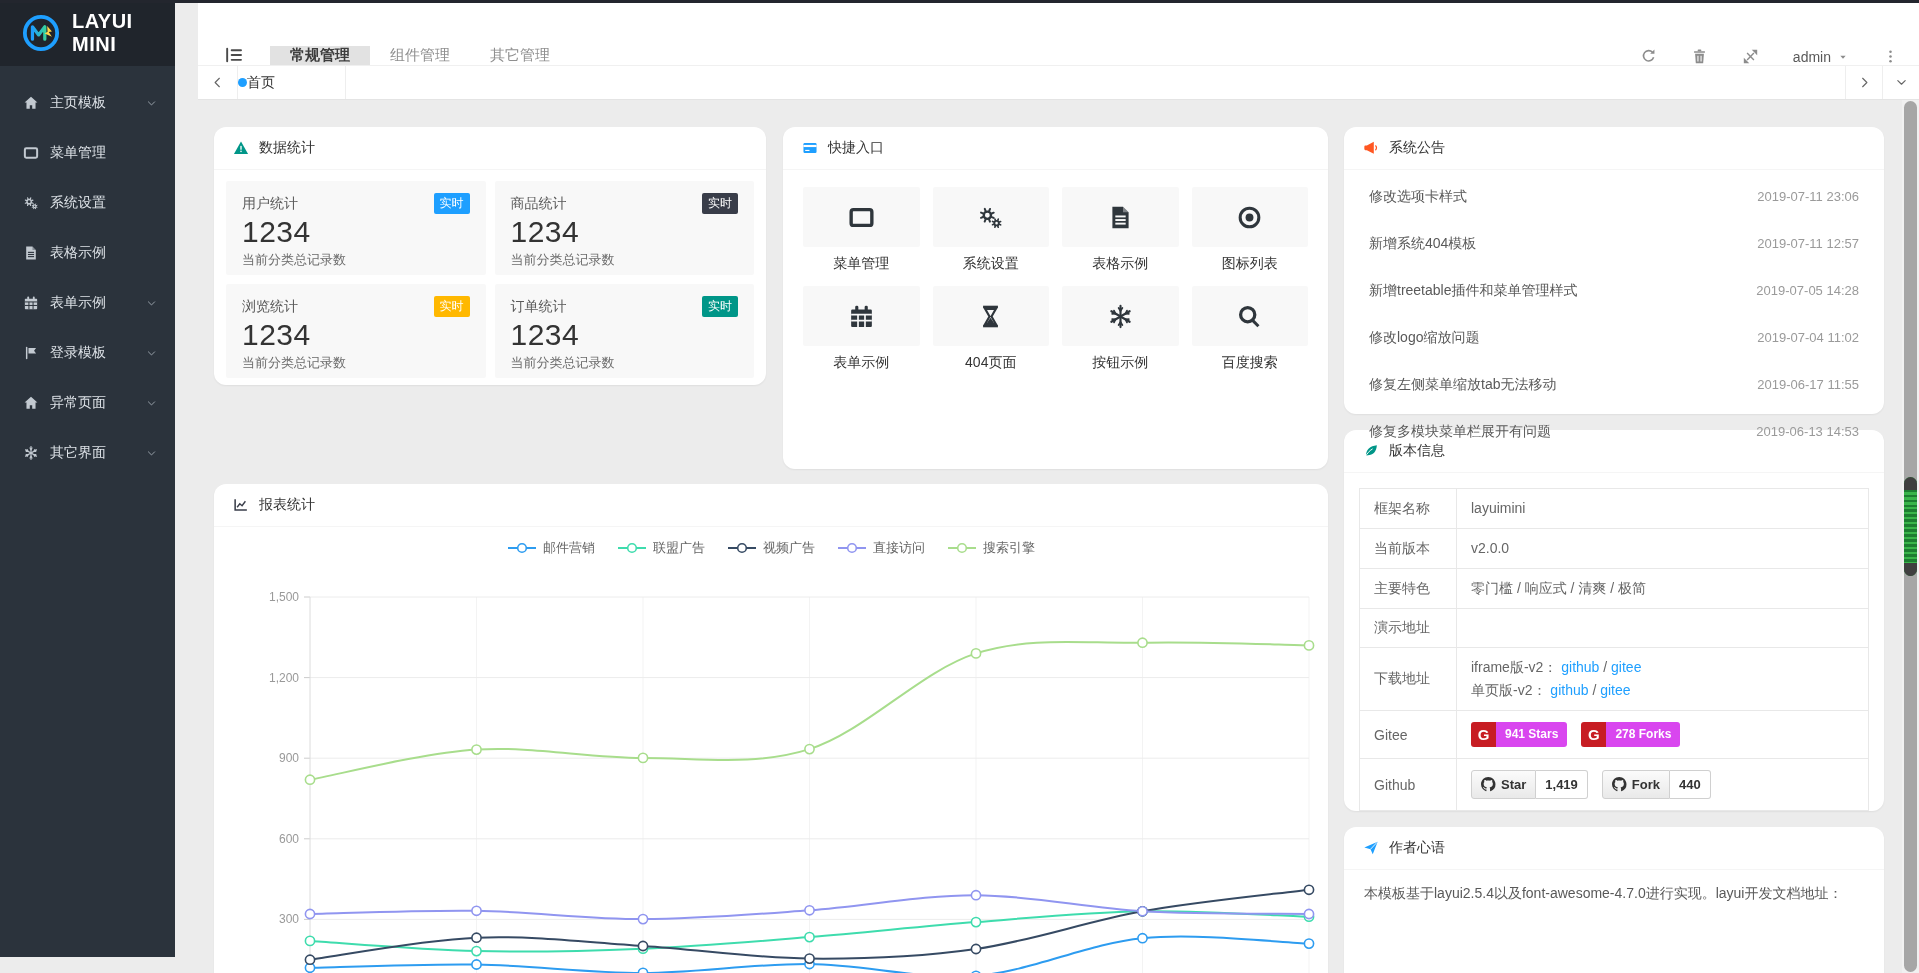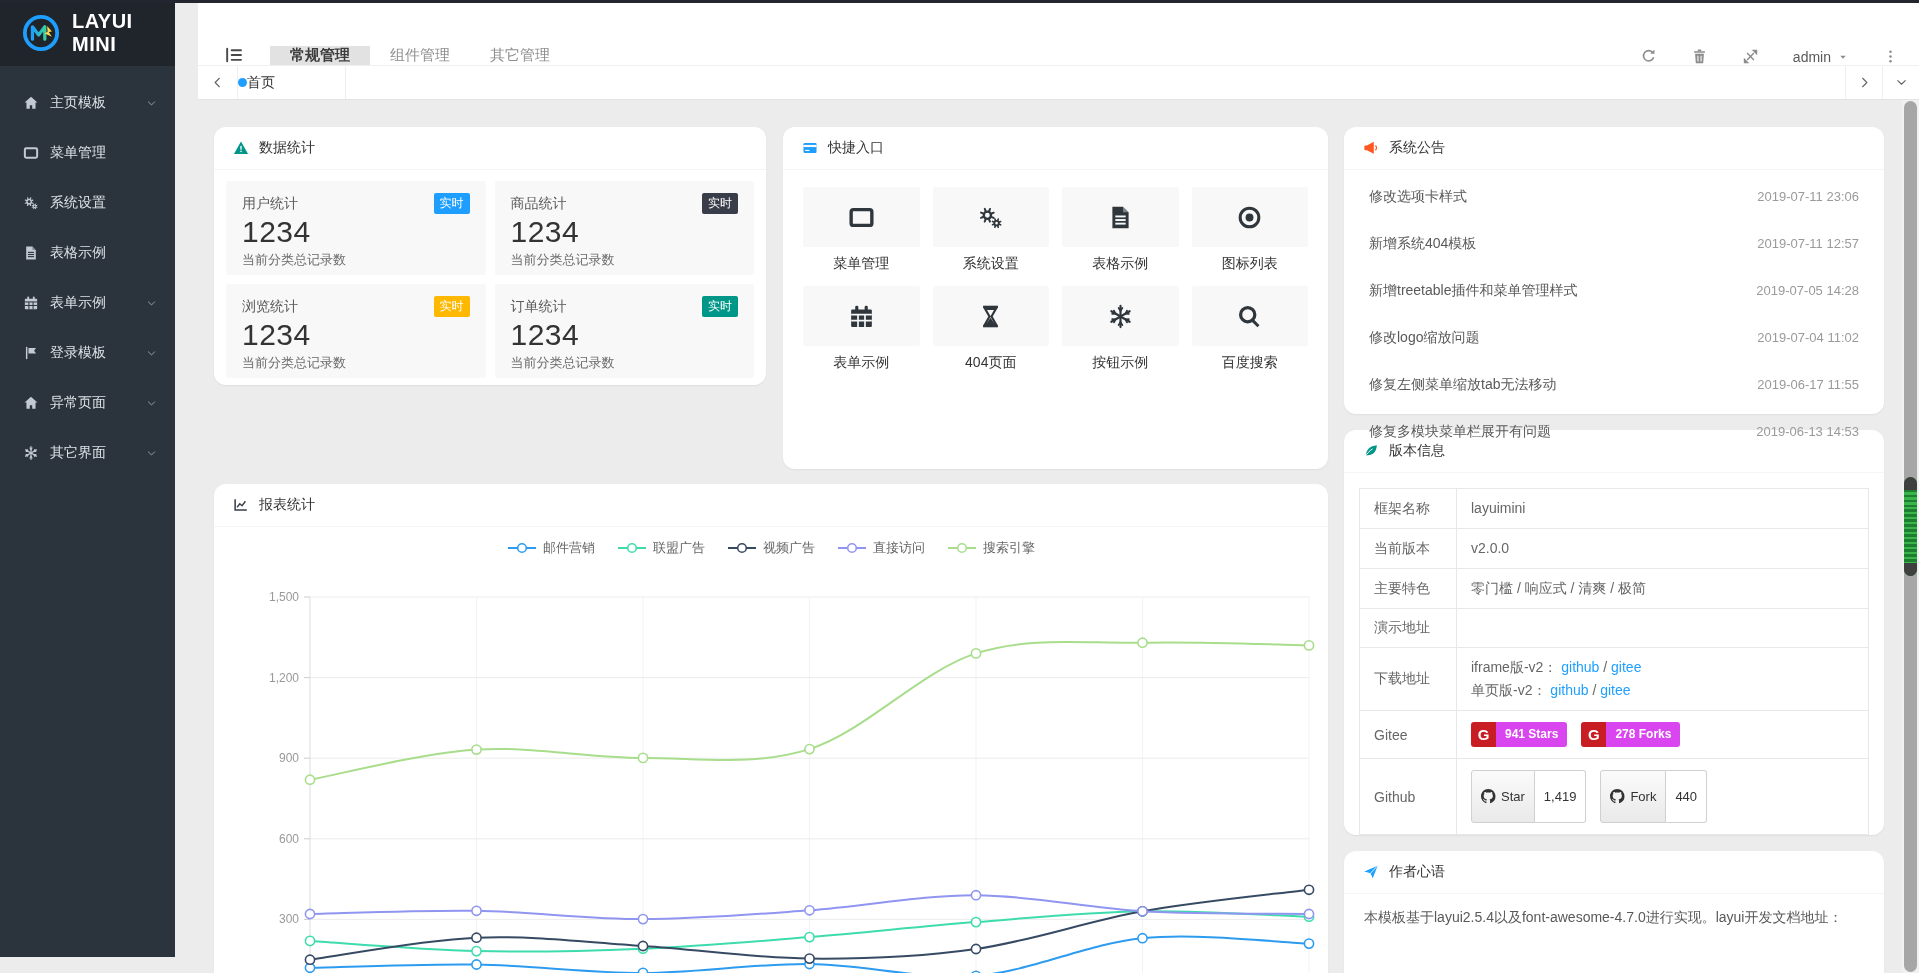--- a/index.html
+++ b/index.html
@@ -82,24 +82,24 @@
 .vt{margin:15px;border:1px solid #e8e8e8}
 .vrow{display:flex;border-bottom:1px solid #e8e8e8}
 .vrow:last-child{border-bottom:none}
 .vlab{width:97px;min-width:97px;padding:10px 14px;border-right:1px solid #e8e8e8;font-size:14px;color:#666;display:flex;align-items:center}
 .vval{flex:1;padding:8px 14px;font-size:14px;color:#666;line-height:23px;display:flex;flex-direction:column;justify-content:center}
 .vlink{color:#1E9FFF;cursor:pointer;text-decoration:none}
 .gitee-row{display:flex;gap:14px;align-items:center;padding:3px 0}
 .gt{display:inline-flex;cursor:pointer}
 .gi{width:25px;height:25px;border-radius:3px 0 0 3px;background:#C71D23;color:#fff;font-weight:bold;font-size:15px;display:flex;align-items:center;justify-content:center}
 .gl{height:25px;line-height:25px;padding:0 9px;background:#d946ef;color:#fff;font-size:12px;font-weight:bold;border-radius:0 3px 3px 0}
-.gh{display:inline-flex;font-size:13px;font-weight:normal;color:#333;cursor:pointer}
+.gh{display:inline-flex;font-size:13px;font-weight:bold;color:#333;cursor:pointer}
 .g1{display:inline-flex;align-items:center;gap:5px;background:linear-gradient(#fbfbfb,#e9e9e9);border:1px solid #d0d0d0;border-radius:3px 0 0 3px;padding:2px 9px}
 .g1 .ic{font-size:15px}
-.g2{background:#fff;border:1px solid #d0d0d0;border-left:none;border-radius:0 3px 3px 0;padding:14px 9px}
+.g2{background:#fff;border:1px solid #d0d0d0;border-left:none;border-radius:0 3px 3px 0;padding:2px 9px}
 
 .auth-card{margin-top:16px;height:170px}
 .author-body{padding:11px 20px;font-size:14px;color:#595959;line-height:25px}
 
 
 .scrollbar{position:absolute;right:0;top:100px;bottom:0;width:17px;background:#f1f1f1;z-index:70}
 .sb-thumb{position:absolute;left:2px;right:2px;top:1px;bottom:1px;background:#a6a6a6;border-radius:8px}
 .greenhandle{position:absolute;right:2px;top:477px;width:13px;height:99px;border-radius:7px;background:repeating-linear-gradient(180deg,#39b54a 0 2.5px,#1d7d31 2.5px 5px);z-index:80;cursor:grab}
 .greenhandle::before,.greenhandle::after{content:"";position:absolute;left:0;right:0;height:13px;background:#3f3f3f}
 .greenhandle::before{top:0;border-radius:7px 7px 0 0}

